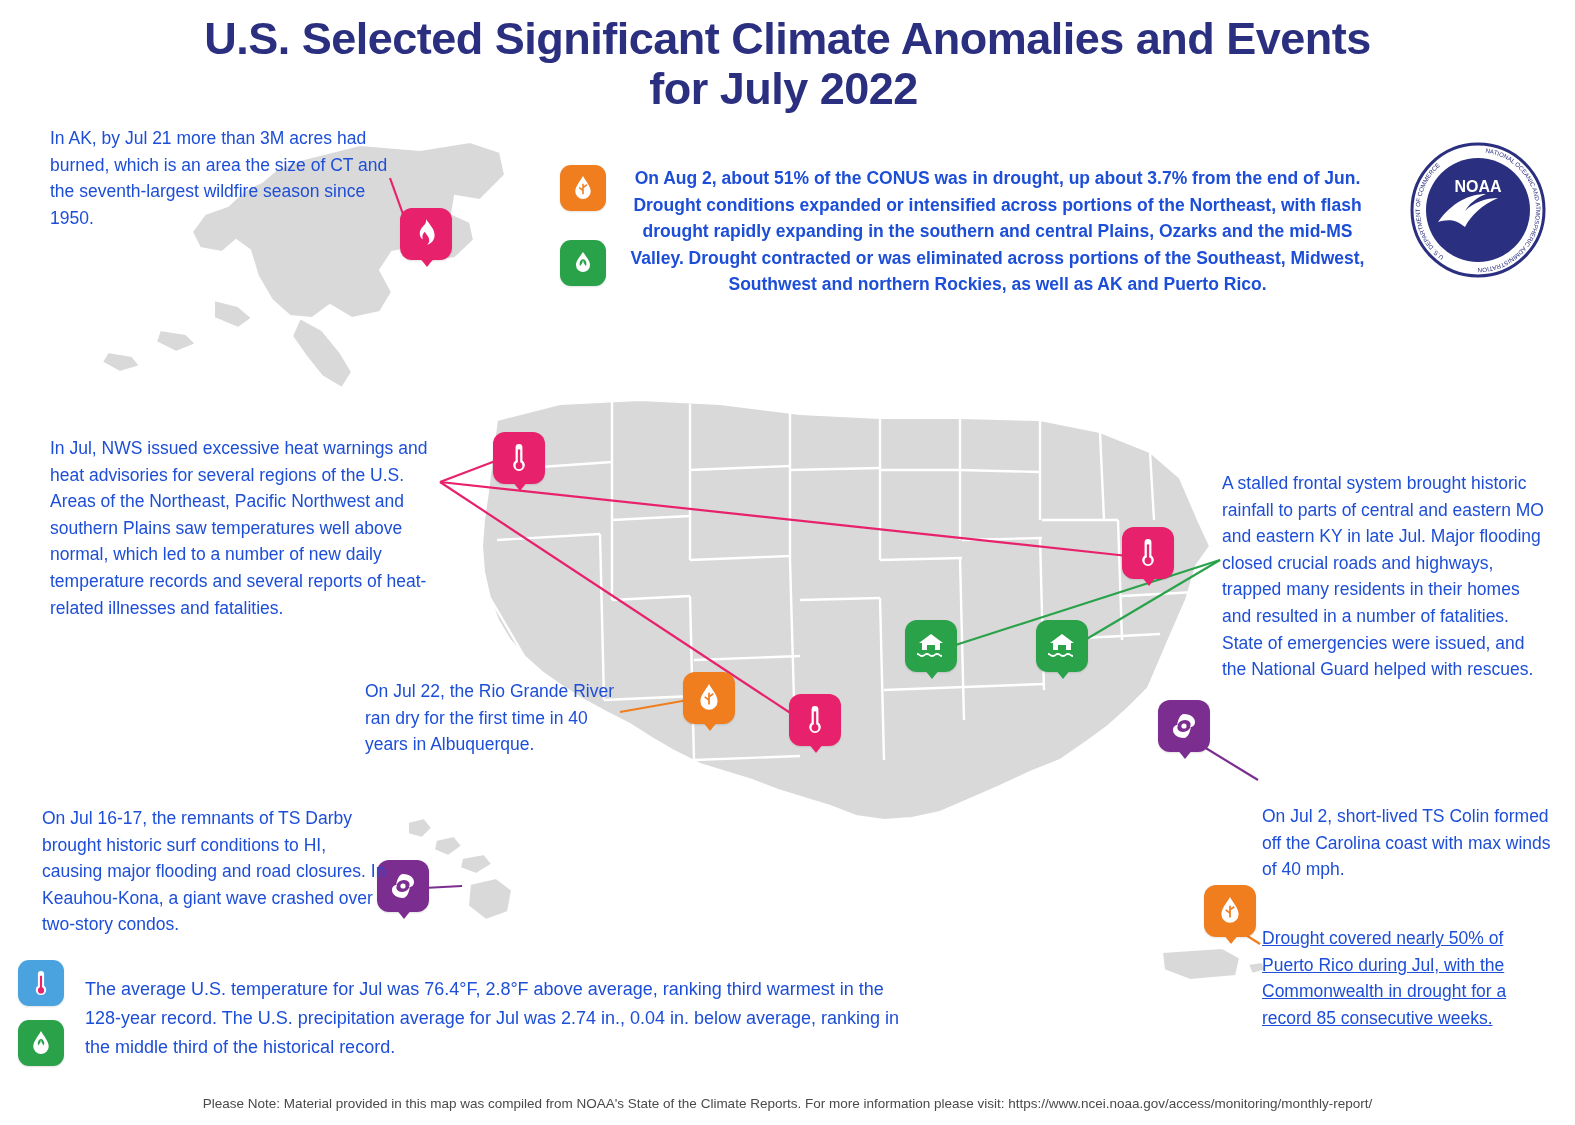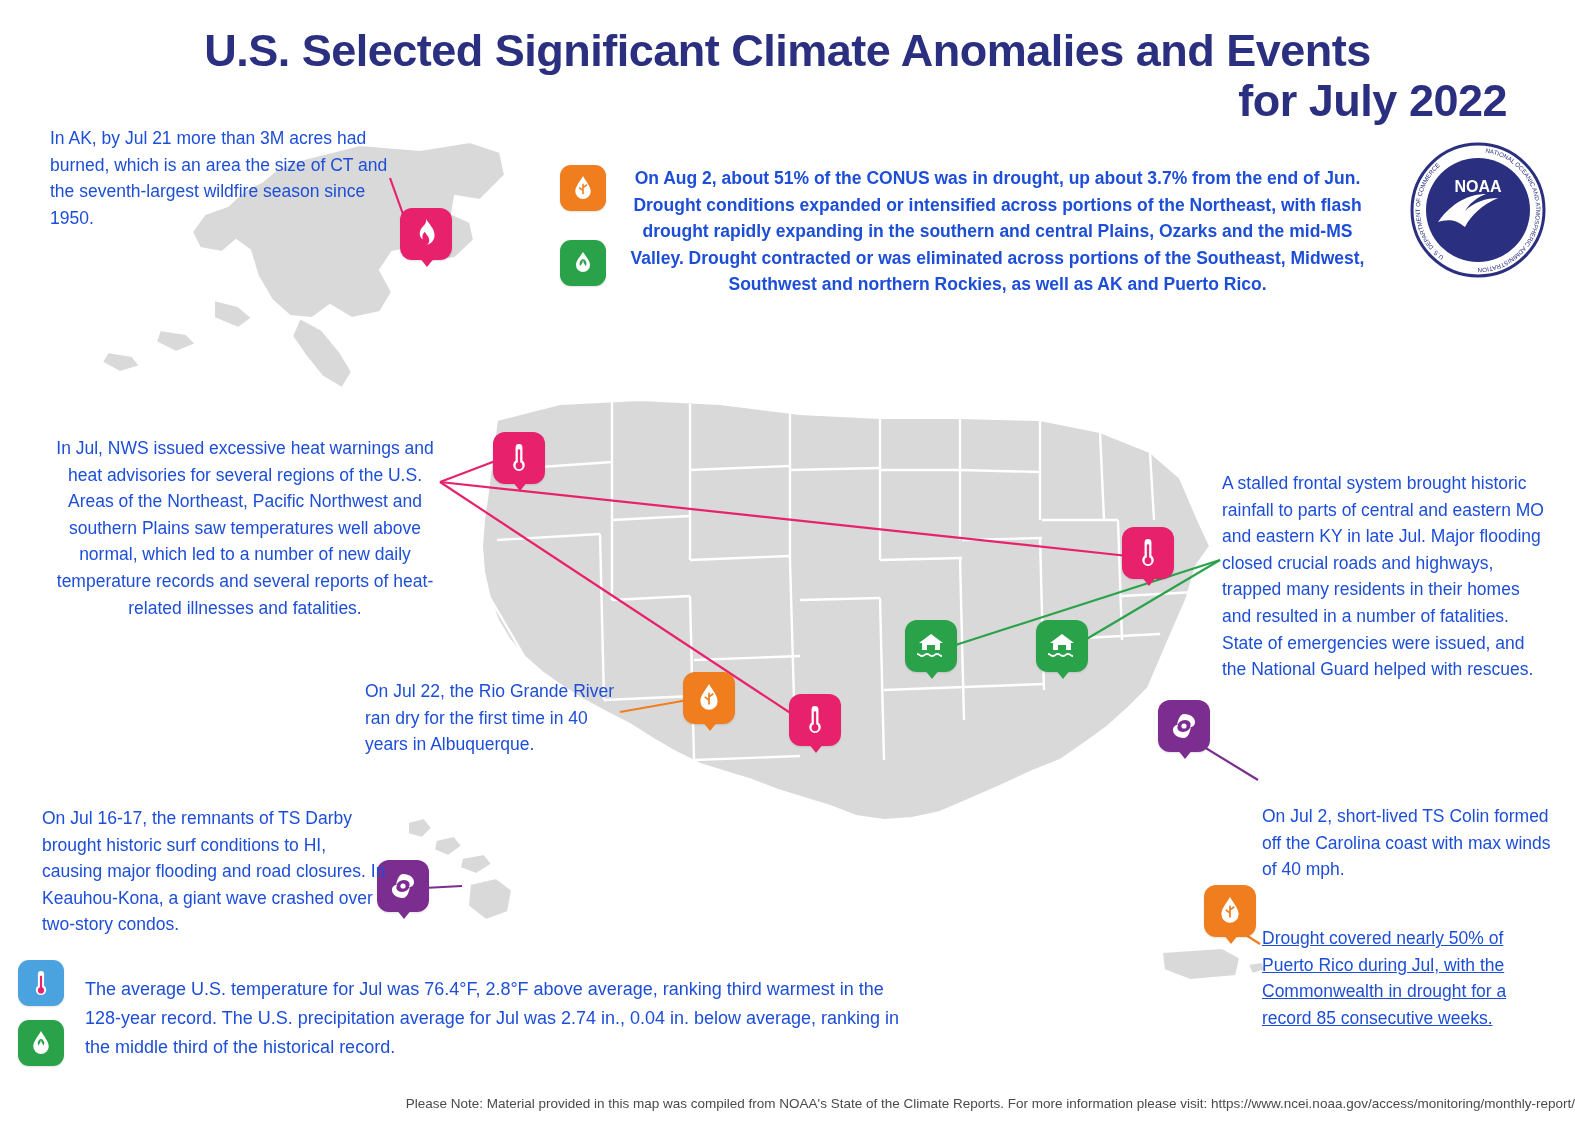--- a/index.html
+++ b/index.html
@@ -15,52 +15,51 @@
     position:absolute;
     top:14px;
     left:60px;
     right:60px;
     text-align:center;
     font-size:45px;
     font-weight:bold;
     color:#2b2f7f;
     line-height:1.12;
     letter-spacing:-0.5px;
-    margin-top:12px;
-  }
-  .title .line2{display:block;text-align:right;padding-right:8px;}
+  }
+  .title .line2{display:block;text-align:center;padding-right:8px;}
 
   
   .map-layer{position:absolute;inset:0;}
   .map-layer svg{position:absolute;top:0;left:0;}
 
   
   .txt{
     position:absolute;
     font-size:17.5px;
     line-height:1.52;
     color:#1d4ed8;
   }
   .txt.bold{font-weight:bold;}
 
   #txt-alaska{left:50px;top:125px;width:350px;}
-  #txt-heat{left:50px;top:435px;width:390px;text-align:center;}
+  #txt-heat{left:50px;top:435px;width:390px;}
   #txt-riogrande{left:365px;top:678px;width:265px;}
   #txt-hawaii{left:42px;top:805px;width:345px;}
   #txt-drought{left:620px;top:165px;width:755px;font-weight:bold;font-size:17.5px;text-align:center;}
   #txt-flood{left:1222px;top:470px;width:330px;}
   #txt-colin{left:1262px;top:755px;width:290px;margin-top:48px;}
   #txt-pr{left:1262px;top:925px;width:290px;text-decoration:underline;}
   #txt-avg{left:85px;top:975px;width:830px;font-weight:normal;font-size:18px;line-height:1.6;}
 
   .footer{
     position:absolute;
     left:0;right:0;
     bottom:14px;
-    text-align:right;
+    text-align:center;
     font-size:13.5px;
     color:#4a4a4a;
   }
 
   
   .badge{
     position:absolute;
     width:52px;height:52px;
     border-radius:12px;
     display:flex;align-items:center;justify-content:center;

